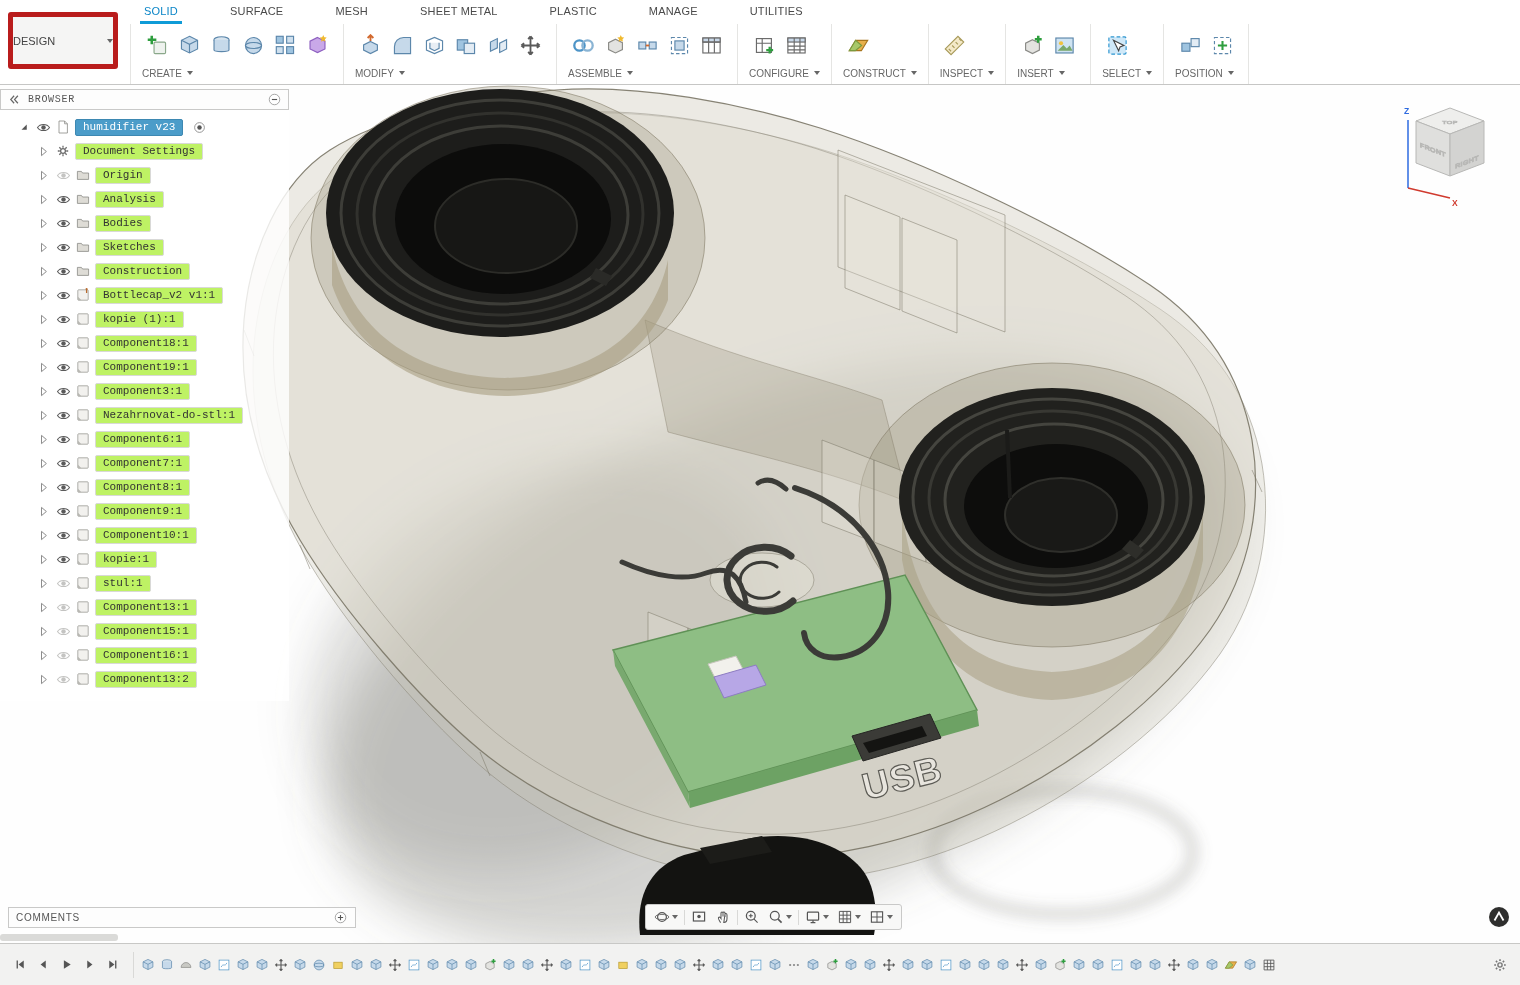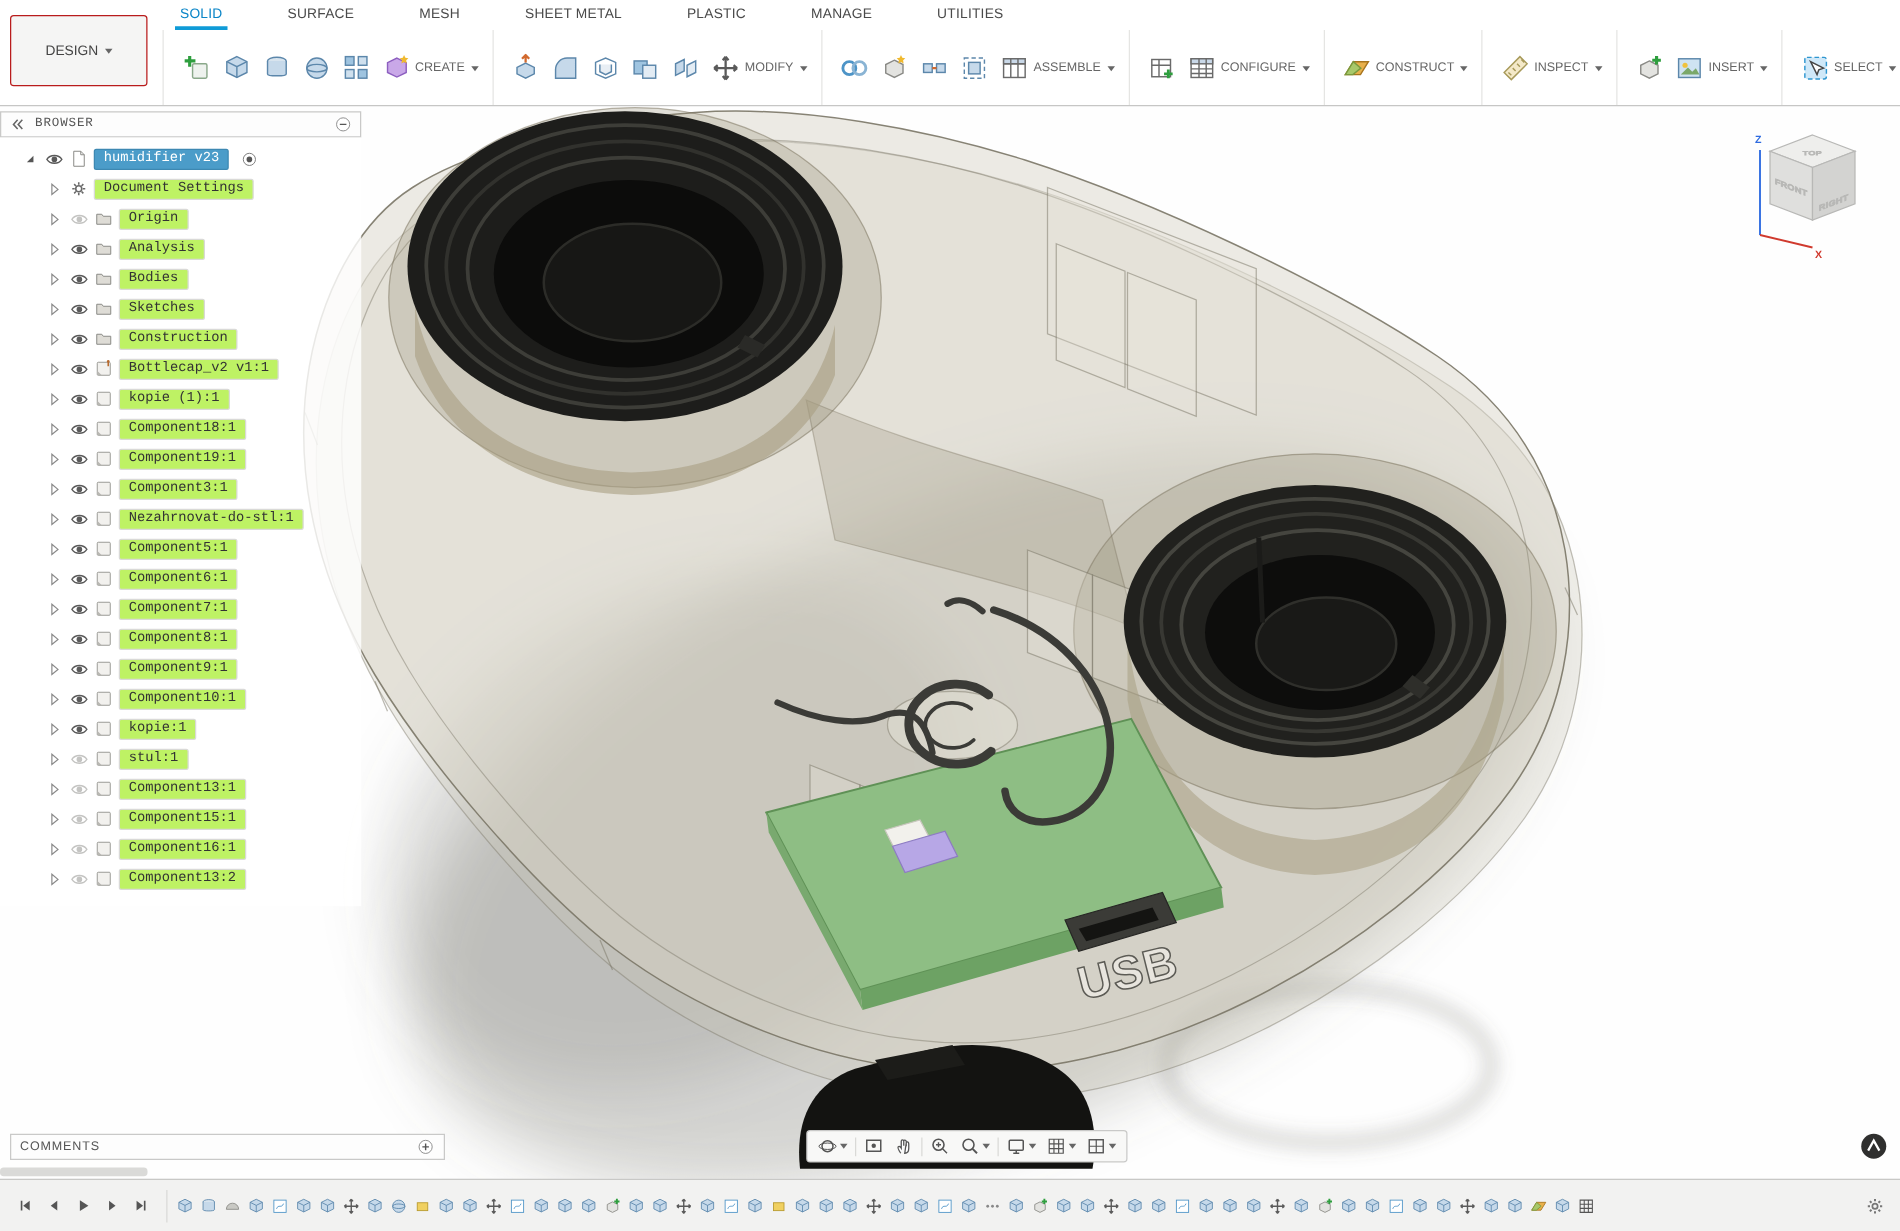--- a/index.html
+++ b/index.html
@@ -9,31 +9,31 @@
     font-family:"Liberation Sans", sans-serif; background:#fff;
   }
   
   .viewport { position:absolute; inset:0; background:#fefefe; z-index:0; }
   .scene { position:absolute; inset:0; width:1520px; height:985px; }
 
   
   .ribbon { position:absolute; top:0; left:0; right:0; height:85px; background:#fff;
             border-bottom:1px solid #c6c6c5; z-index:10; }
   .design-btn { position:absolute; left:8px; top:12px; width:110px; height:57px;
-    background:#f5f5f4; border:1px solid #b91c1c; border-radius:3px;
-    display:flex; align-items:center; justify-content:center; gap:5px;
+    background:#f5f5f4; border:5px solid #b91c1c; border-radius:3px;
+    display:flex; align-items:center; justify-content:space-between; gap:5px;
     font-size:11px; color:#444; }
   .car { width:0; height:0; border-left:3.5px solid transparent; border-right:3.5px solid transparent;
          border-top:4px solid #666; display:inline-block; }
   .tabs { position:absolute; left:140px; top:0; height:24px; display:flex; gap:44px; }
   .tab { font-size:11px; color:#4a4a4a; display:flex; align-items:center; padding:0 4px;
          border-bottom:3px solid transparent; letter-spacing:.2px;text-align:center; }
   .tab.active { color:#0a85c7; border-bottom-color:#0f9bd7; }
   .groups { position:absolute; left:130px; top:24px; bottom:0; display:flex; }
-  .group { display:flex; flex-direction:row; align-items:center; padding:1px 11px 0;
+  .group { display:flex; flex-direction:column; padding:1px 11px 0;
            border-right:1px solid #e5e5e3; }
   .group:first-child { border-left:1px solid #e5e5e3; }
   .gicons { display:flex; align-items:center; gap:2px; height:40px; }
   .ibtn { width:30px; height:30px; display:flex; align-items:center; justify-content:center; border-radius:2px; }
   .ibtn svg { width:23px; height:23px; }
   .glabel { display:flex; align-items:center; gap:5px; font-size:10px; color:#666; height:16px; }
 
   
   .browser { position:absolute; left:0; top:89px; width:289px; z-index:6;font-family:Liberation Mono, monospace; }
   .b-header { height:21px; background:#fdfdfd; border:1px solid #c9c9c8;
@@ -700,40 +700,20 @@
             <circle cx="10" cy="10" r="3" fill="#5a5a5a"></circle>
           </svg>
         </span>
         <span class="slot ticon">
           <svg viewBox="0 0 20 20">
             <rect x="3.5" y="3.5" width="13" height="13" rx="1" fill="#f2f1ee" stroke="#9a9a96"></rect>
             <path d="M3.5 12 L8 16.5 H3.5 Z" fill="#b8b7b2"></path>
           </svg>
         </span>
         <span class="chip">Nezahrnovat-do-stl:1</span>
-      </div>
-      <div class="trow">
-        <span class="slot arrow">
-          <svg viewBox="0 0 20 20">
-            <path d="M6 4.5 L12.5 10 L6 15.5 Z" fill="none" stroke="#8a8a8a" stroke-width="1.3"></path>
-          </svg>
-        </span>
-        <span class="slot eye">
-          <svg viewBox="0 0 20 20">
-            <path d="M2 10 C5.5 4.5 14.5 4.5 18 10 C14.5 15.5 5.5 15.5 2 10 Z" fill="#fff" stroke="#5a5a5a" stroke-width="1.4"></path>
-            <circle cx="10" cy="10" r="3" fill="#5a5a5a"></circle>
-          </svg>
-        </span>
-        <span class="slot ticon">
-          <svg viewBox="0 0 20 20">
-            <rect x="3.5" y="3.5" width="13" height="13" rx="1" fill="#f2f1ee" stroke="#9a9a96"></rect>
-            <path d="M3.5 12 L8 16.5 H3.5 Z" fill="#b8b7b2"></path>
-          </svg>
-        </span>
-        <span class="chip">Component5:1</span>
       </div>
       <div class="trow">
         <span class="slot arrow">
           <svg viewBox="0 0 20 20">
             <path d="M6 4.5 L12.5 10 L6 15.5 Z" fill="none" stroke="#8a8a8a" stroke-width="1.3"></path>
           </svg>
         </span>
         <span class="slot eye">
           <svg viewBox="0 0 20 20">
             <path d="M2 10 C5.5 4.5 14.5 4.5 18 10 C14.5 15.5 5.5 15.5 2 10 Z" fill="#fff" stroke="#5a5a5a" stroke-width="1.4"></path>

